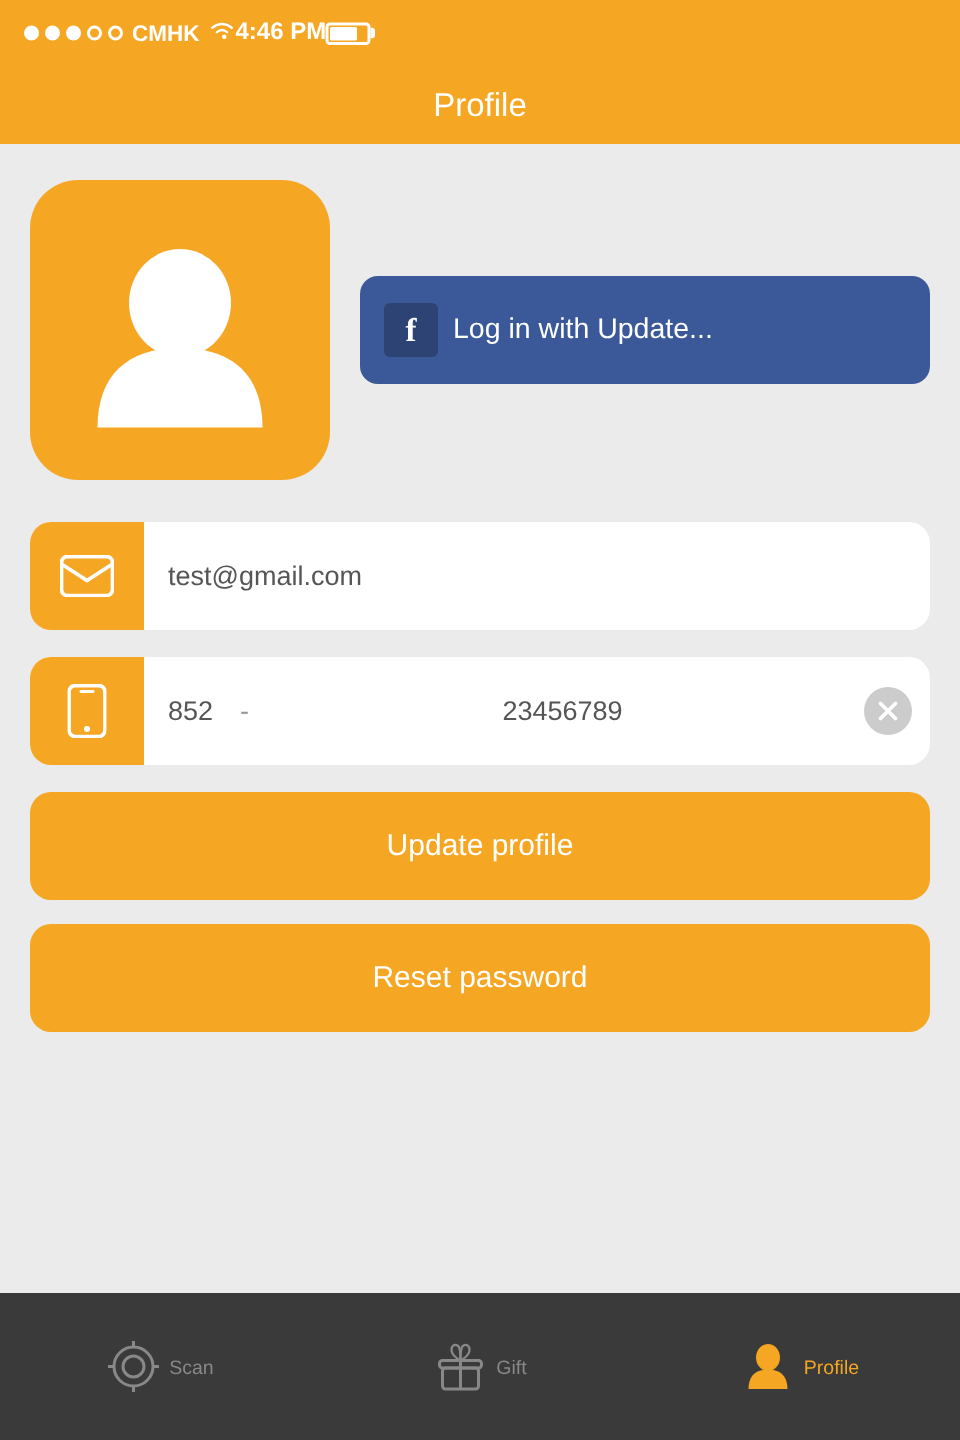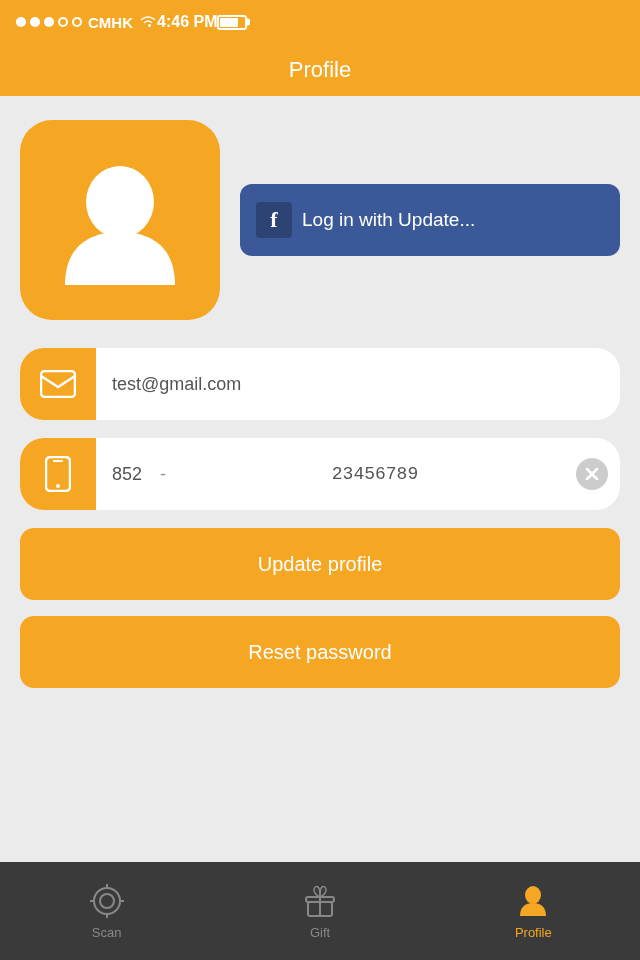--- a/index.html
+++ b/index.html
@@ -105,21 +105,21 @@
       font-size: 22px;
       font-weight: bold;
       color: white;
       font-family: serif;
       flex-shrink: 0;
     }
 
     
     .input-row {
       background: white;
-      border-radius: 24px;
+      border-radius: 14px;
       display: flex;
       align-items: center;
       height: 72px;
       margin-bottom: 18px;
       overflow: hidden;
     }
     .input-icon {
       width: 76px;
       height: 72px;
       background: #f5a623;
@@ -154,21 +154,20 @@
     }
     .phone-dash {
       font-size: 18px;
       color: #999;
       padding: 0 8px;
     }
     .phone-number {
       font-size: 18px;
       color: #555;
       flex: 1;
-      font-family: Liberation Mono, monospace;
     }
     .clear-btn {
       width: 32px;
       height: 32px;
       border-radius: 50%;
       background: #ccc;
       border: none;
       cursor: pointer;
       display: flex;
       align-items: center;
@@ -199,21 +198,21 @@
       left: 0;
       width: 640px;
       height: 98px;
       background: #3a3a3a;
       display: flex;
       align-items: stretch;
     }
     .tab-item {
       flex: 1;
       display: flex;
-      flex-direction: column;
+      flex-direction: row;
       align-items: center;
       justify-content: center;
       gap: 6px;
       cursor: pointer;
       color: #888;
       font-size: 13px;
     }
     .tab-item.active { color: #f5a623; }
     .tab-icon-wrap {
       width: 36px;

